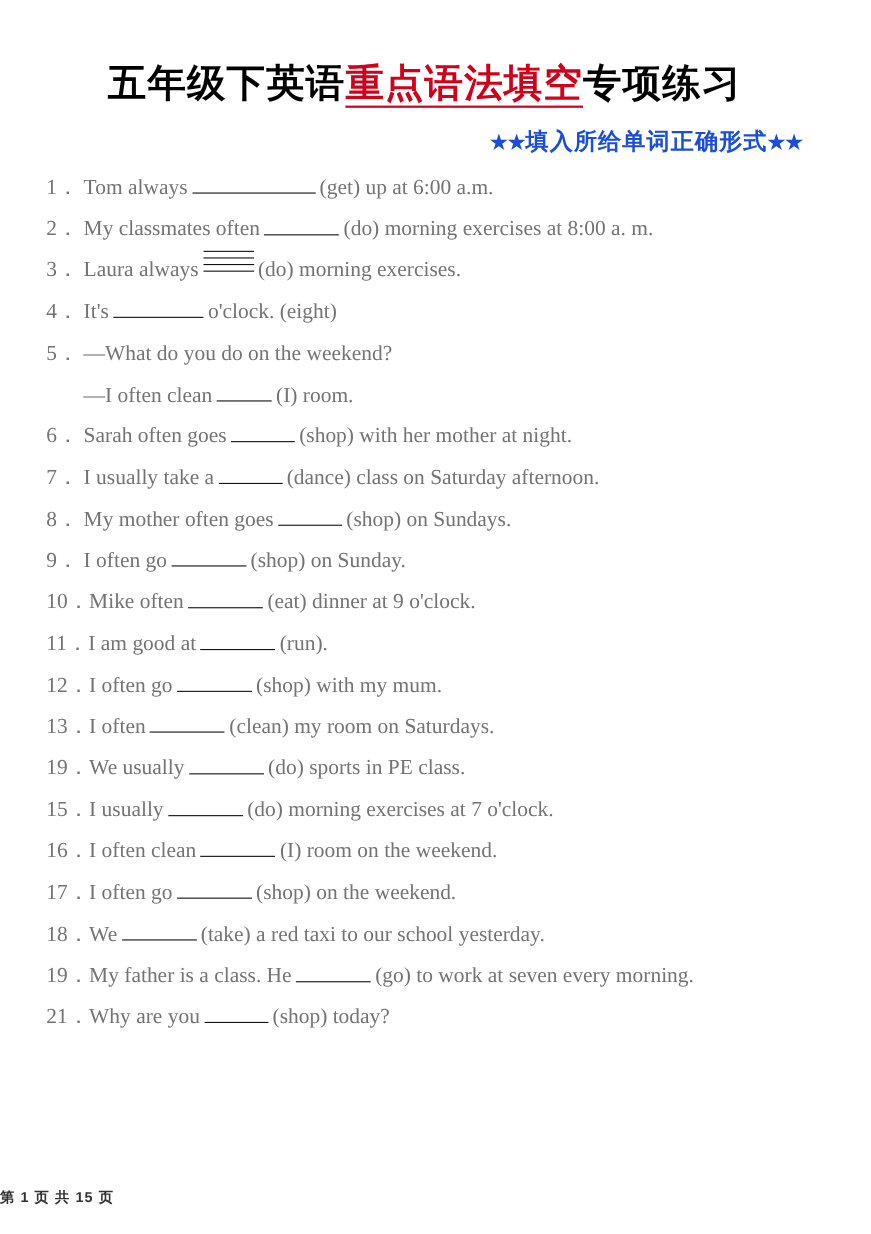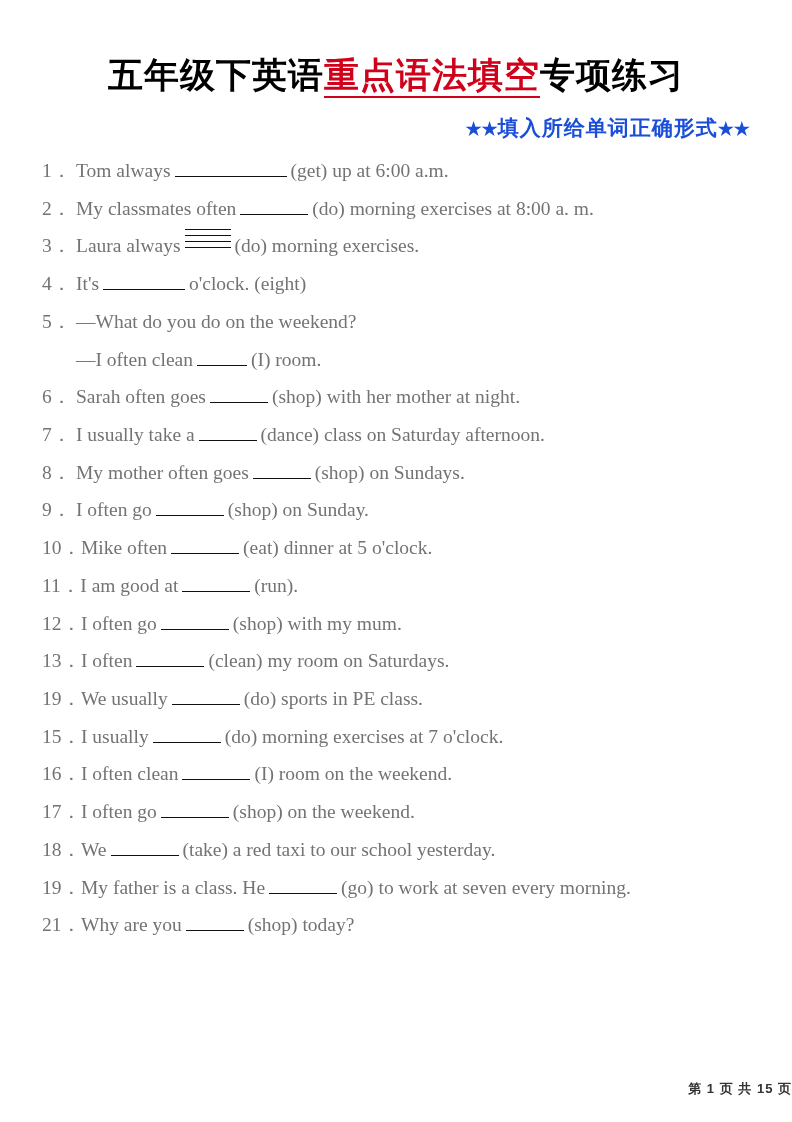--- a/index.html
+++ b/index.html
@@ -12,21 +12,21 @@
     background: #ffffff;
     font-family: "Liberation Serif", serif;
     color: #111111;
     position: relative;
     overflow: hidden;
   }
   .page {
     width: 792px;
     height: 1122px;
     box-sizing: border-box;
-    padding: 40px 42px 0 42px;
+    padding: 40px 62px 0 42px;
     position: relative;
   }
   .title {
     text-align: center;
     font-family: "Liberation Serif", serif;
     font-size: 35px;
     font-weight: bold;
     letter-spacing: 1px;
     margin: 14px 0 0 0;
     line-height: 1.25;
@@ -102,21 +102,21 @@
   }
   .blank-stack i:nth-child(1) { top: -9px; }
   .blank-stack i:nth-child(2) { top: -3px; }
   .blank-stack i:nth-child(3) { top: 3px; }
   .blank-stack i:nth-child(4) { top: 9px; }
   .footer {
     position: absolute;
     left: 0;
     right: 0;
     bottom: 24px;
-    text-align: right;
+    text-align: left;
     font-size: 13px;
     font-weight: bold;
     color: #333333;
     letter-spacing: 1px;
     font-family: "Liberation Sans", sans-serif;
   }
 </style>
 </head>
 <body>
 
@@ -130,21 +130,21 @@
       <li class="qline"><span class="num">1．</span><span>Tom always</span><span class="blank b-xxl"></span><span>(get) up at 6:00 a.m.</span></li>
       <li class="qline"><span class="num">2．</span><span>My classmates often</span><span class="blank b-lg"></span><span>(do) morning exercises at 8:00 a. m.</span></li>
       <li class="qline"><span class="num">3．</span><span>Laura always</span><span class="blank-stack"><i></i><i></i><i></i><i></i></span><span>(do) morning exercises.</span></li>
       <li class="qline"><span class="num">4．</span><span>It's</span><span class="blank b-xl"></span><span>o'clock. (eight)</span></li>
       <li class="qline"><span class="num">5．</span><span>—What do you do on the weekend?</span></li>
       <li class="qline sub-line"><span class="num"></span><span>—I often clean</span><span class="blank b-sm"></span><span>(I) room.</span></li>
       <li class="qline"><span class="num">6．</span><span>Sarah often goes</span><span class="blank b-md"></span><span>(shop) with her mother at night.</span></li>
       <li class="qline"><span class="num">7．</span><span>I usually take a</span><span class="blank b-md"></span><span>(dance) class on Saturday afternoon.</span></li>
       <li class="qline"><span class="num">8．</span><span>My mother often goes</span><span class="blank b-md"></span><span>(shop) on Sundays.</span></li>
       <li class="qline"><span class="num">9．</span><span>I often go</span><span class="blank b-lg"></span><span>(shop) on Sunday.</span></li>
-      <li class="qline"><span class="num">10．</span><span>Mike often</span><span class="blank b-lg"></span><span>(eat) dinner at 5 o'clock.</span></li>
+      <li class="qline"><span class="num">10．</span><span>Mike often</span><span class="blank b-lg"></span><span>(eat) dinner at 9 o'clock.</span></li>
       <li class="qline"><span class="num">11．</span><span>I am good at</span><span class="blank b-lg"></span><span>(run).</span></li>
       <li class="qline"><span class="num">12．</span><span>I often go</span><span class="blank b-lg"></span><span>(shop) with my mum.</span></li>
       <li class="qline"><span class="num">13．</span><span>I often</span><span class="blank b-lg"></span><span>(clean) my room on Saturdays.</span></li>
       <li class="qline"><span class="num">19．</span><span>We usually</span><span class="blank b-lg"></span><span>(do) sports in PE class.</span></li>
       <li class="qline"><span class="num">15．</span><span>I usually</span><span class="blank b-lg"></span><span>(do) morning exercises at 7 o'clock.</span></li>
       <li class="qline"><span class="num">16．</span><span>I often clean</span><span class="blank b-lg"></span><span>(I) room on the weekend.</span></li>
       <li class="qline"><span class="num">17．</span><span>I often go</span><span class="blank b-lg"></span><span>(shop) on the weekend.</span></li>
       <li class="qline"><span class="num">18．</span><span>We</span><span class="blank b-lg"></span><span>(take) a red taxi to our school yesterday.</span></li>
       <li class="qline"><span class="num">19．</span><span>My father is a class. He</span><span class="blank b-lg"></span><span>(go) to work at seven every morning.</span></li>
       <li class="qline"><span class="num">21．</span><span>Why are you</span><span class="blank b-md"></span><span>(shop) today?</span></li>

